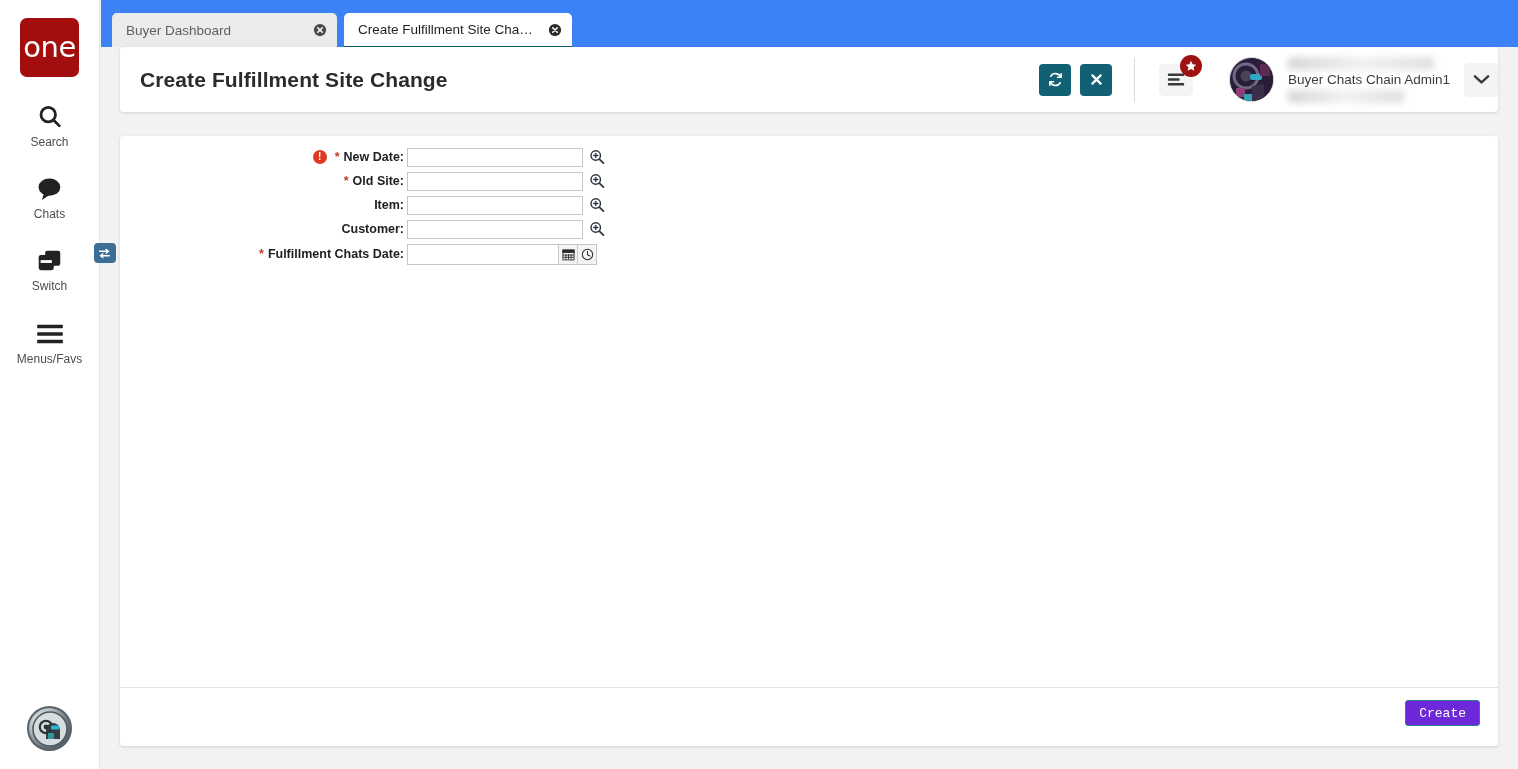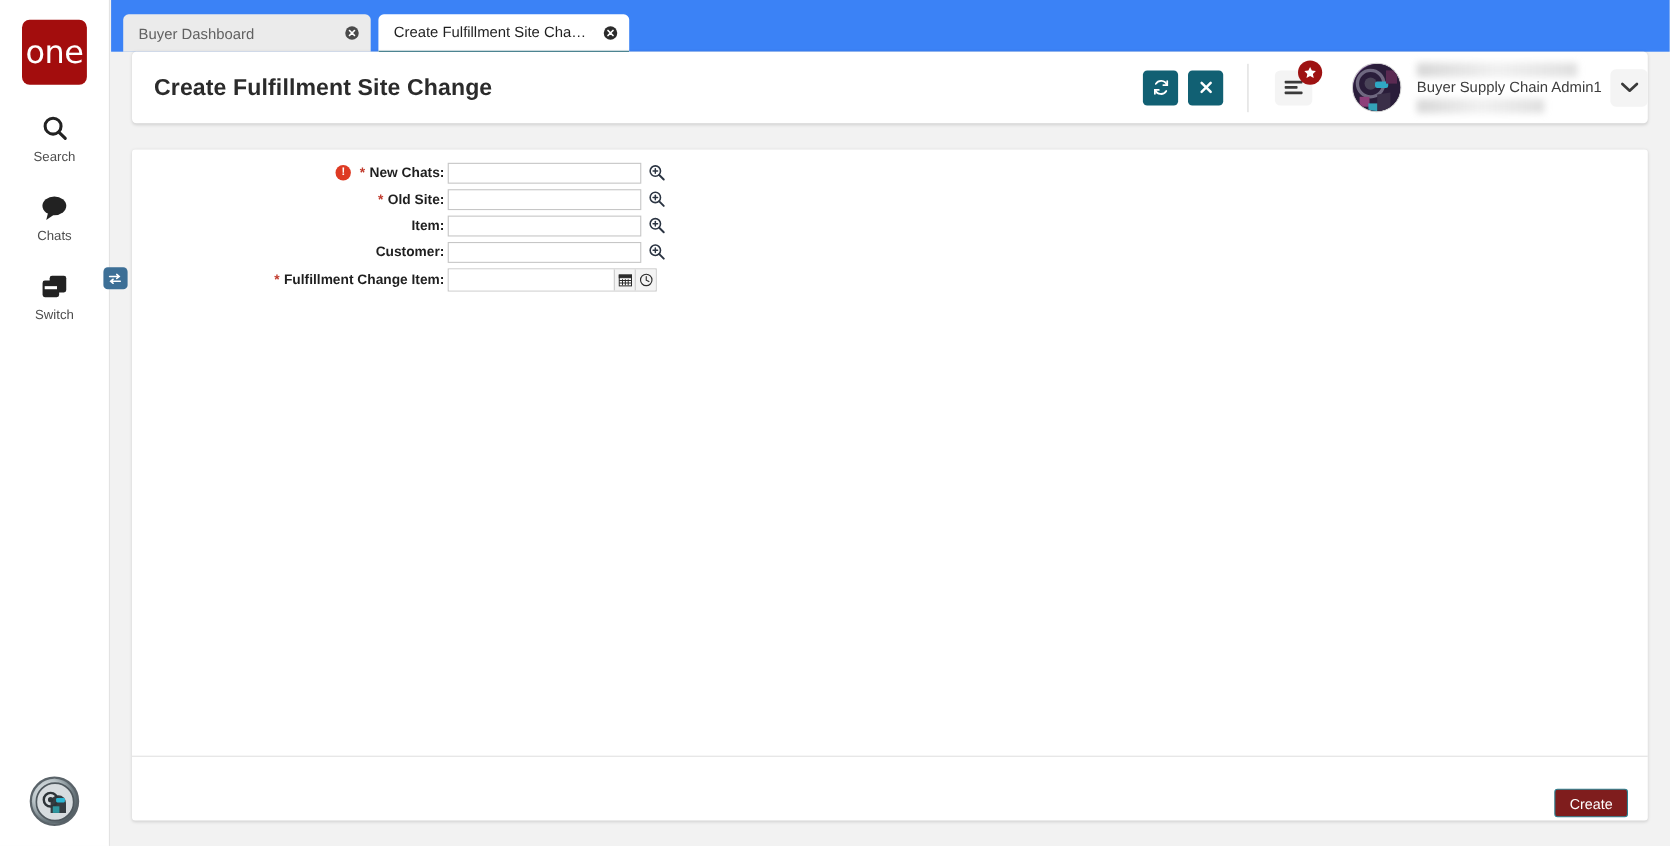--- a/index.html
+++ b/index.html
@@ -359,30 +359,30 @@
   }
 
   #panel-footer-divider {
     position: absolute;
     left: 0; bottom: 58px;
     width: 100%; height: 1px;
     background: #e2e2e2;
   }
   #create-button {
     position: absolute;
-    right: 18px; bottom: 3px;
+    right: 18px; bottom: 20px;
     height: 26px;
     padding: 0 13px;
-    background: #7f1d1d;
+    background: #6d28d9;
     border: 1px solid #2b7f8f;
     border-radius: 3px;
     color: #ffffff;
     font-size: 13px;
     cursor: pointer;
-    font-family: Liberation Sans, sans-serif;
+    font-family: Liberation Mono, monospace;
   }
 </style>
 </head>
 <body>
 
 <div id="app">
 
   <div id="sidebar">
 
     <div id="brand-logo">
@@ -422,20 +422,30 @@
         <span class="switch-badge">
           <svg width="13" height="13" viewBox="0 0 16 16" fill="none" stroke="#ffffff" stroke-width="1.7" stroke-linecap="round">
             <path d="M2 5.3 H12.4 M10 3 L12.8 5.3 L10 7.6"></path>
             <path d="M14 10.7 H3.6 M6 8.4 L3.2 10.7 L6 13"></path>
           </svg>
         </span>
       </span>
       <span class="nav-label">Switch</span>
     </div>
 
+    <div class="nav-item">
+      <span class="nav-icon">
+        <svg width="28" height="22" viewBox="0 0 24 18" fill="#222">
+          <rect x="1" y="1" width="22" height="3" rx="0.6"></rect>
+          <rect x="1" y="7.5" width="22" height="3" rx="0.6"></rect>
+          <rect x="1" y="14" width="22" height="3" rx="0.6"></rect>
+        </svg>
+      </span>
+      <span class="nav-label">Menus/Favs</span>
+    </div>
 
     <div id="sidebar-bottom-avatar">
       <svg width="36" height="36" viewBox="0 0 36 36">
         <circle cx="18" cy="18" r="17" fill="#d7dcdf" stroke="#4f585e" stroke-width="1.6"></circle>
         <path d="M14 28 V19 a7 7 0 0 1 14 0 v9 z" fill="#353c41"></path>
         <circle cx="14" cy="16" r="6.2" fill="none" stroke="#2d3438" stroke-width="2.2"></circle>
         <circle cx="14" cy="16" r="2.4" fill="#2d3438"></circle>
         <rect x="19" y="14.5" width="8" height="4" rx="1" fill="#2bb7d4"></rect>
         <rect x="16" y="22" width="6" height="6" fill="#2e969f"></rect>
       </svg>
@@ -510,41 +520,41 @@
             <path d="M22 28 L22 44 L34 44 L34 26 Z" fill="#3a2f48"></path>
             <rect x="20" y="16" width="12" height="6" rx="2" fill="#2fa8c4"></rect>
             <rect x="6" y="30" width="9" height="9" fill="#8e3f7a"></rect>
             <rect x="30" y="6" width="10" height="12" fill="#5b2a52"></rect>
             <rect x="14" y="36" width="8" height="9" fill="#34a3b8"></rect>
           </svg>
         </div>
         <div id="user-textwrap">
           <span class="blur-bar" id="blur-top"></span>
           <span class="blur-bar" id="blur-bottom"></span>
-          <span id="user-role">Buyer Supply Chain Admin1</span>
+          <span id="user-role">Buyer Chats Chain Admin1</span>
         </div>
       </div>
 
       <div id="user-caret">
         <svg width="17" height="11" viewBox="0 0 18 11" fill="none" stroke="#3a3a3a" stroke-width="2.6" stroke-linecap="round" stroke-linejoin="round">
           <path d="M2 2.2 L9 8.6 L16 2.2"></path>
         </svg>
       </div>
     </div>
   </div>
 
   <div id="content-panel">
 
     <div id="form-area">
 
       <div class="form-row">
         <div class="field-label">
           <span class="err-icon">!</span>
           <span class="req-star">*</span>
-          <span>New Chats:</span>
+          <span>New Date:</span>
         </div>
         <input class="text-field" type="text" placeholder="" style="">
         <span class="lookup-icon">
           <svg width="16" height="16" viewBox="0 0 18 18" fill="none" stroke="#2b3442" stroke-width="1.6">
             <circle cx="7.6" cy="7.3" r="5.3"></circle>
             <line x1="11.6" y1="11.3" x2="16.2" y2="15.9" stroke-width="2" stroke-linecap="round"></line>
             <line x1="5.3" y1="7.3" x2="9.9" y2="7.3" stroke-width="1.5" stroke-linecap="round"></line>
             <line x1="7.6" y1="5" x2="7.6" y2="9.6" stroke-width="1.5" stroke-linecap="round"></line>
           </svg>
         </span>
@@ -592,21 +602,21 @@
             <line x1="11.6" y1="11.3" x2="16.2" y2="15.9" stroke-width="2" stroke-linecap="round"></line>
             <line x1="5.3" y1="7.3" x2="9.9" y2="7.3" stroke-width="1.5" stroke-linecap="round"></line>
             <line x1="7.6" y1="5" x2="7.6" y2="9.6" stroke-width="1.5" stroke-linecap="round"></line>
           </svg>
         </span>
       </div>
 
       <div class="form-row" style="height:26px;">
         <div class="field-label">
           <span class="req-star">*</span>
-          <span>Fulfillment Change Item:</span>
+          <span>Fulfillment Chats Date:</span>
         </div>
         <div class="date-wrap">
           <input class="date-input" type="text" placeholder="" style="">
           <span class="date-btn">
             <svg width="13" height="13" viewBox="0 0 14 14" fill="none" stroke="#2b2b2b" stroke-width="1">
               <rect x="1" y="2.2" width="12" height="10.6" fill="#fff"></rect>
               <rect x="1" y="2.2" width="12" height="2.6" fill="#2b2b2b"></rect>
               <line x1="4.2" y1="6.4" x2="4.2" y2="12.2"></line>
                 <line x1="7" y1="6.4" x2="7" y2="12.2"></line>
                 <line x1="9.8" y1="6.4" x2="9.8" y2="12.2"></line>

